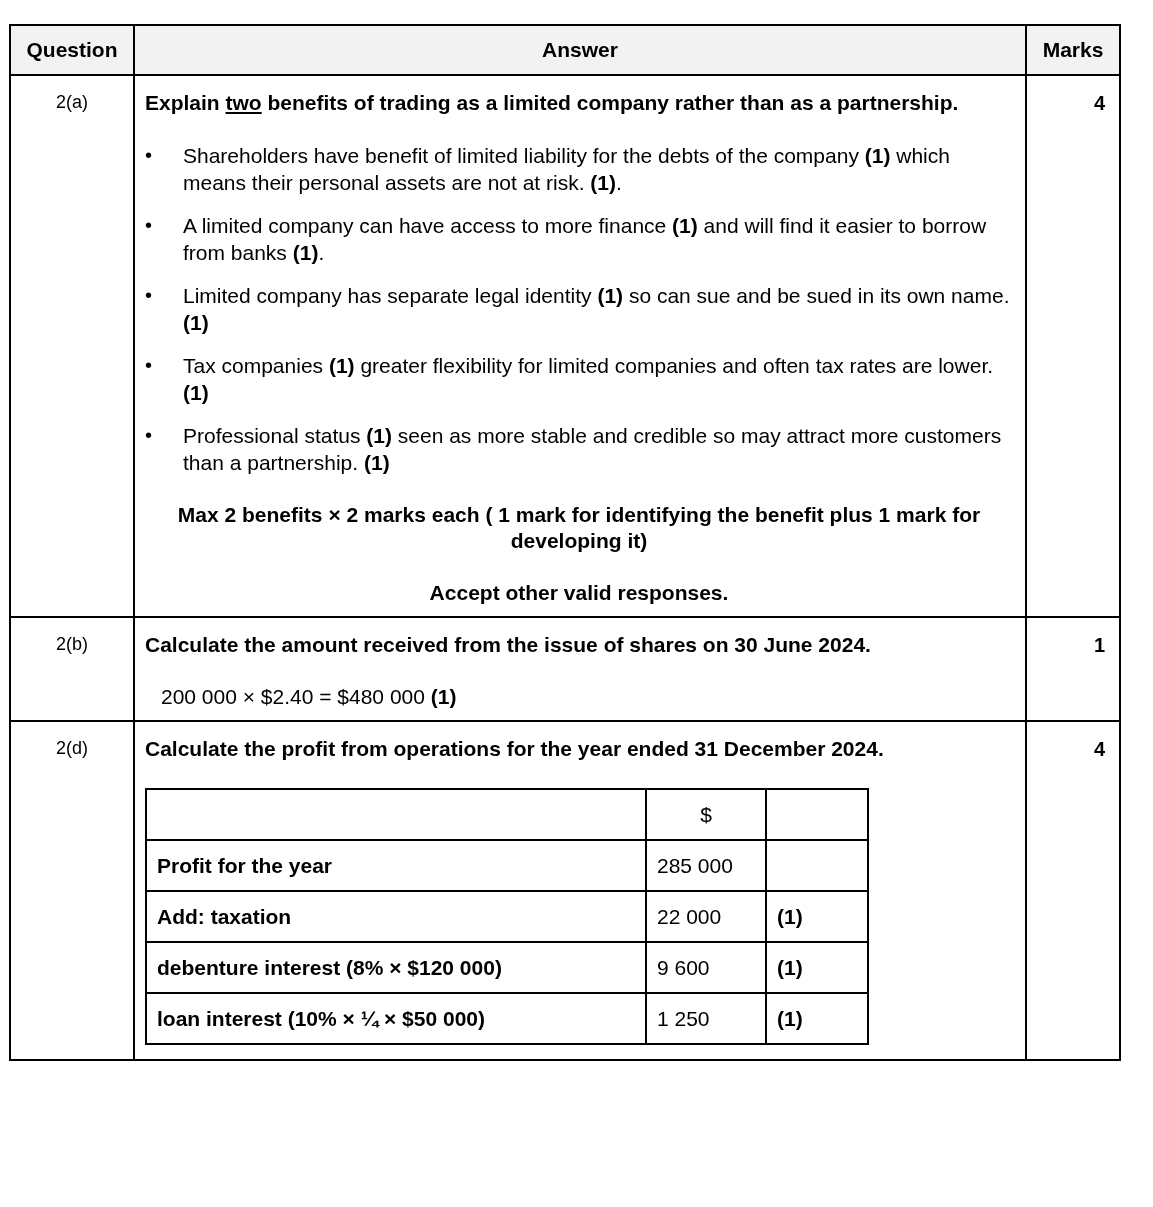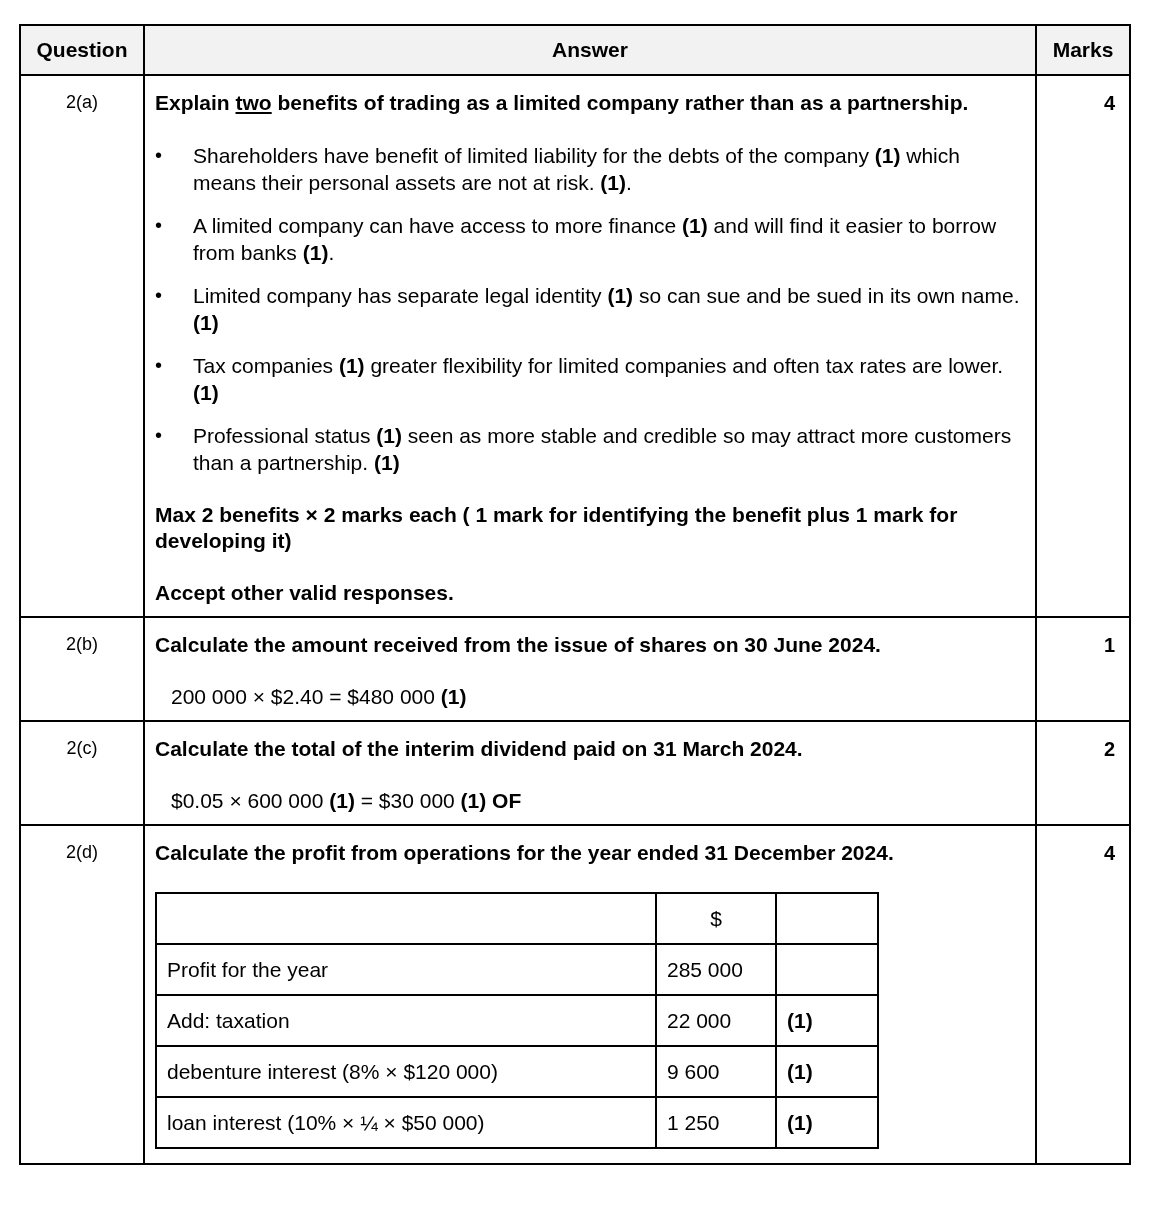--- a/index.html
+++ b/index.html
@@ -1,35 +1,35 @@
 <!DOCTYPE html>
 <html><head>
   <meta charset="utf-8">
   <style>
     html, body { margin: 0; padding: 0; background: #ffffff; }
     body { width: 1153px; height: 1207px; position: relative; font-family: "Liberation Sans", sans-serif; color: #000; }
-    .ms { position: absolute; left: 19px; top: 24px; width: 1112px; border-collapse: collapse; table-layout: fixed; }
+    .ms { position: absolute; left: 9px; top: 24px; width: 1112px; border-collapse: collapse; table-layout: fixed; }
     .ms td, .ms th { border: 2px solid #000; vertical-align: top; padding: 0; }
     .ms th { background: #f2f2f2; font-weight: bold; font-size: 21px; height: 48px; vertical-align: middle; text-align: center; }
     .c-q { width: 124px; }
     .c-m { width: 94px; }
     .qnum { font-size: 18px; text-align: center; padding-top: 16px !important; }
     .marks { font-size: 20px; font-weight: bold; text-align: right; padding: 16px 14px 0 0 !important; }
     .ans { padding: 14px 12px 10px 10px !important; font-size: 21px; line-height: 26px; }
     .b { font-weight: bold; }
     .u { text-decoration: underline; text-align: right; }
     .qtitle { font-weight: bold; margin: 0; }
     ul.benefits { margin: 26px 0 0 0; padding: 0 0 0 38px; list-style: none; }
     ul.benefits li { position: relative; margin: 16px 0 2px 0; line-height: 27px; }
     ul.benefits li::before { content: "\2022"; position: absolute; left: -38px; top: 0; font-size: 20px; }
-    .para { margin: 26px 0 0 0; font-weight: bold; }
+    .para { margin: 26px 0 0 0; font-weight: bold; text-align: center; }
     .calc { margin: 26px 0 0 16px; }
     .sub { border-collapse: collapse; margin: 26px 0 4px 0; table-layout: fixed; width: 724px; }
     .sub td { border: 2px solid #000; height: 49px; vertical-align: middle; font-size: 21px; padding: 0 10px; }
-    .sub .lbl { width: 478px; }
+    .sub .lbl { width: 478px; font-weight: bold; }
     .sub .val { width: 98px; }
     .sub .mk { width: 80px; font-weight: bold; }
     .sub .indent { }
     .sub .dollar { text-align: center; }
   </style>
 </head>
 <body>
 
 <table class="ms">
   <colgroup>
@@ -65,28 +65,20 @@
 
     <tr>
       <td class="qnum">2(b)</td>
       <td class="ans">
         <p class="qtitle">Calculate the amount received from the issue of shares on 30 June 2024.</p>
         <p class="calc"><span>200 000 × $2.40 = $480 000 </span><span class="b">(1)</span></p>
       </td>
       <td class="marks">1</td>
     </tr>
 
-    <tr>
-      <td class="qnum">2(c)</td>
-      <td class="ans">
-        <p class="qtitle">Calculate the total of the interim dividend paid on 31 March 2024.</p>
-        <p class="calc"><span>$0.05 × 600 000 </span><span class="b">(1)</span><span> = $30 000 </span><span class="b">(1) OF</span></p>
-      </td>
-      <td class="marks">2</td>
-    </tr>
 
     <tr>
       <td class="qnum">2(d)</td>
       <td class="ans">
         <p class="qtitle">Calculate the profit from operations for the year ended 31 December 2024.</p>
         <table class="sub">
           <tbody>
               <tr>
             <td class="lbl"></td>
             <td class="val dollar">$</td>

